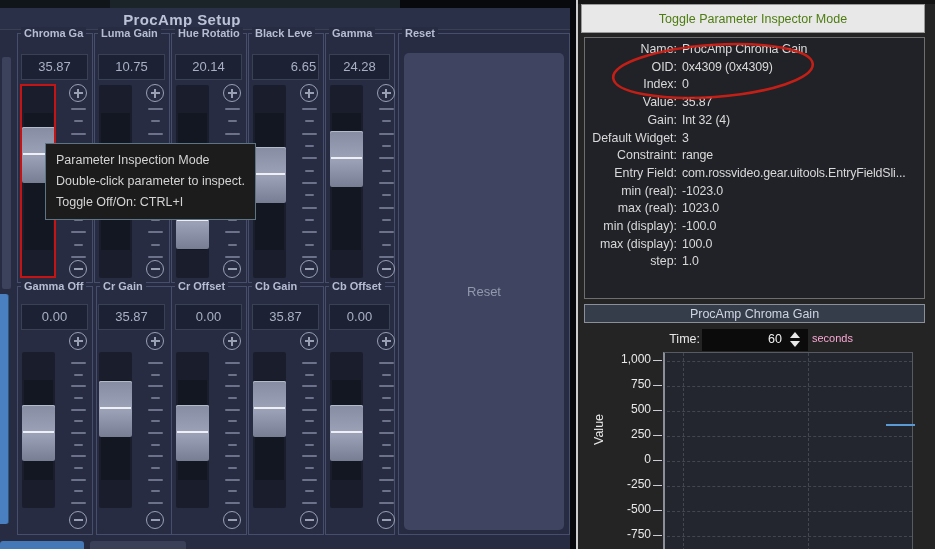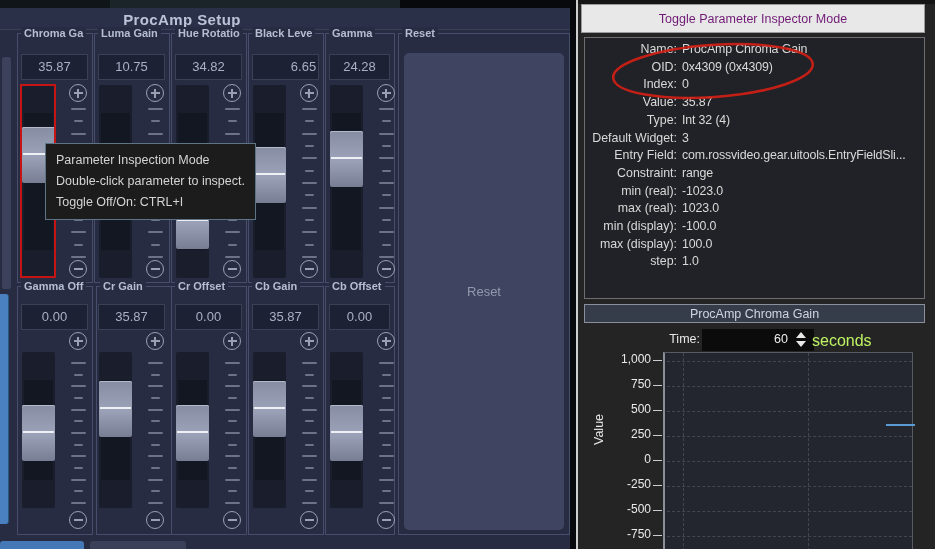--- a/index.html
+++ b/index.html
@@ -31,38 +31,38 @@
   #tooltip{background:#1c1c1c;border:1px solid #5c7484;color:#d4d4d4;font-size:12.5px;line-height:21px;
            padding:6px 10px;z-index:50;white-space:nowrap;}
   #bottom-bar{background:#272c42;}
   .btab{height:9px;border-radius:3px 3px 0 0;}
   
   #right-panel{left:578px;top:0;width:357px;height:549px;background:#242424;color:#d9d9d9;}
   #divider-dark{left:570px;top:0;width:6px;height:549px;background:#08090c;}
   #divider-light{left:576px;top:0;width:2px;height:549px;background:#cfcfcf;}
   #toggle-strip{left:3px;top:4px;width:344px;height:29px;background:#e8e8e8;border:1px solid #9a9a9a;box-sizing:border-box;}
   #toggle-button{width:100%;height:100%;display:flex;align-items:center;justify-content:center;
-                 color:#701a75;font-size:12.5px;border-radius:6px;}
+                 color:#4d7c0f;font-size:12.5px;border-radius:6px;}
   #param-box{left:6px;top:37px;width:341px;height:262px;background:#212227;border:1px solid #6e6e6e;
              box-sizing:border-box;overflow:hidden;padding-top:3px;}
   .prow{display:flex;line-height:17.7px;font-size:12.4px;}
   .plabel{width:92px;text-align:right;white-space:nowrap;flex:none;}
   .pvalue{margin-left:5px;white-space:nowrap;overflow:hidden;letter-spacing:-0.15px;}
   #chart-header{left:6px;top:304px;width:341px;height:19px;background:#353c4a;border:1px solid #8a8f99;
                 box-sizing:border-box;display:flex;align-items:center;justify-content:center;
                 color:#ced4e2;font-size:12.5px;}
   #time-label{left:62px;top:332px;width:60px;text-align:right;font-size:12.5px;color:#e8e8e8;}
-  #time-spinbox{left:124px;top:329px;width:106px;height:22px;background:#0b0b0b;padding-left:6px;}
+  #time-spinbox{left:124px;top:329px;width:106px;height:22px;background:#0b0b0b;}
   #time-value{position:absolute;right:26px;top:3px;font-size:12.5px;color:#efefef;}
   #time-spinner{position:absolute;right:8px;top:3px;width:10px;height:16px;}
   .tri-up{width:0;height:0;border-left:5px solid transparent;border-right:5px solid transparent;
           border-bottom:6px solid #e8e8e8;margin-bottom:3px;}
   .tri-down{width:0;height:0;border-left:5px solid transparent;border-right:5px solid transparent;
             border-top:6px solid #e8e8e8;}
-  #time-unit{left:234px;top:332px;font-size:16px;color:#bef264;}
+  #time-unit{left:234px;top:332px;font-size:11px;color:#f9a8d4;}
   #plot{left:85px;top:352px;width:250px;height:215px;background:#23262e;border:1px solid #565b64;
         border-left:2px solid #8a8f98;box-sizing:border-box;}
   .hgrid{left:2px;right:0;height:0;border-top:1px dashed #42464e;}
   .vgrid{top:0;bottom:0;width:0;border-left:1px dashed #42464e;}
   .ytick-label{width:56px;text-align:right;font-size:12px;color:#e9e9e9;}
   .ytick-dash{width:9px;height:1px;background:#c9ccd3;}
   #ylabel{left:14px;top:445px;font-size:12.5px;color:#e9e9e9;transform:rotate(-90deg);transform-origin:left top;}
   #series-line{height:2px;}
 </style>
 </head>
@@ -138,21 +138,21 @@
         <div class="tick" style="position: absolute; left: 147.5px; top: 182px; width: 15px;"></div>
         <div class="tick" style="position: absolute; left: 150.5px; top: 194px; width: 9px;"></div>
         <div class="tick" style="position: absolute; left: 147.5px; top: 207px; width: 15px;"></div>
         <div class="tick" style="position: absolute; left: 150.5px; top: 219px; width: 9px;"></div>
         <div class="tick" style="position: absolute; left: 147.5px; top: 231px; width: 15px;"></div>
         <div class="tick" style="position: absolute; left: 150.5px; top: 244px; width: 9px;"></div>
         <div class="tick" style="position: absolute; left: 147.5px; top: 256px; width: 15px;"></div>
         <div class="group" style="position: absolute; left: 171px; top: 33px; width: 76px; height: 250px;">
           <span class="glabel">Hue Rotatio</span>
         </div>
-        <div class="valbox" style="position: absolute; left: 175px; top: 54px; width: 67px; height: 26px; line-height: 24px;">34.82</div>
+        <div class="valbox" style="position: absolute; left: 175px; top: 54px; width: 67px; height: 26px; line-height: 24px;">20.14</div>
         <div class="track" style="position: absolute; left: 176px; top: 85px; width: 33px; height: 193px;">
           <div class="trackcore" style="position: absolute; inset: 28px 2px;"></div>
           <div class="handle" style="position: absolute; left: 0px; top: 108px; width: 33px; height: 56px;">
             <div class="hline" style="position: absolute; top: 26px;"></div>
           </div>
         </div>
         <div class="cbtn" style="position: absolute; left: 223px; top: 84px;">
           <div class="cbar-h" style="position: absolute;"></div>
           <div class="cbar-v" style="position: absolute;"></div>
         </div>
@@ -425,34 +425,34 @@
         </div>
         <div class="prow">
           <div class="plabel">Index:</div>
           <div class="pvalue">0</div>
         </div>
         <div class="prow">
           <div class="plabel">Value:</div>
           <div class="pvalue">35.87</div>
         </div>
         <div class="prow">
-          <div class="plabel">Type:</div>
+          <div class="plabel">Gain:</div>
           <div class="pvalue">Int 32 (4)</div>
         </div>
         <div class="prow">
           <div class="plabel">Default Widget:</div>
           <div class="pvalue">3</div>
         </div>
         <div class="prow">
+          <div class="plabel">Constraint:</div>
+          <div class="pvalue">range</div>
+        </div>
+        <div class="prow">
           <div class="plabel">Entry Field:</div>
           <div class="pvalue">com.rossvideo.gear.uitools.EntryFieldSli...</div>
-        </div>
-        <div class="prow">
-          <div class="plabel">Constraint:</div>
-          <div class="pvalue">range</div>
         </div>
         <div class="prow">
           <div class="plabel">min (real):</div>
           <div class="pvalue">-1023.0</div>
         </div>
         <div class="prow">
           <div class="plabel">max (real):</div>
           <div class="pvalue">1023.0</div>
         </div>
         <div class="prow">

